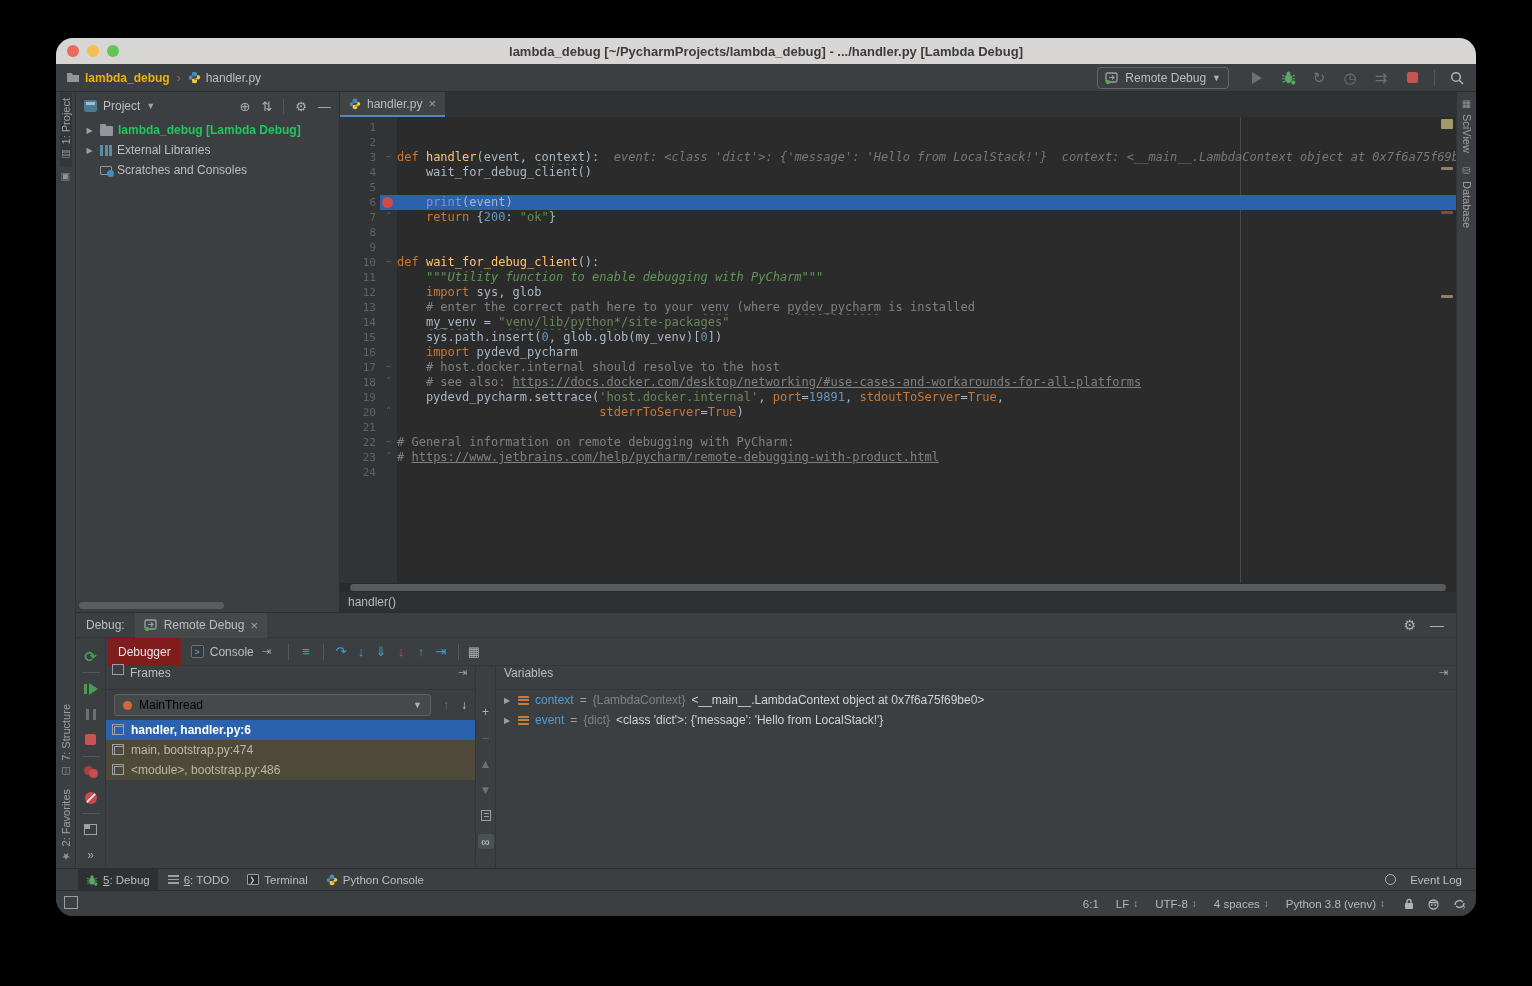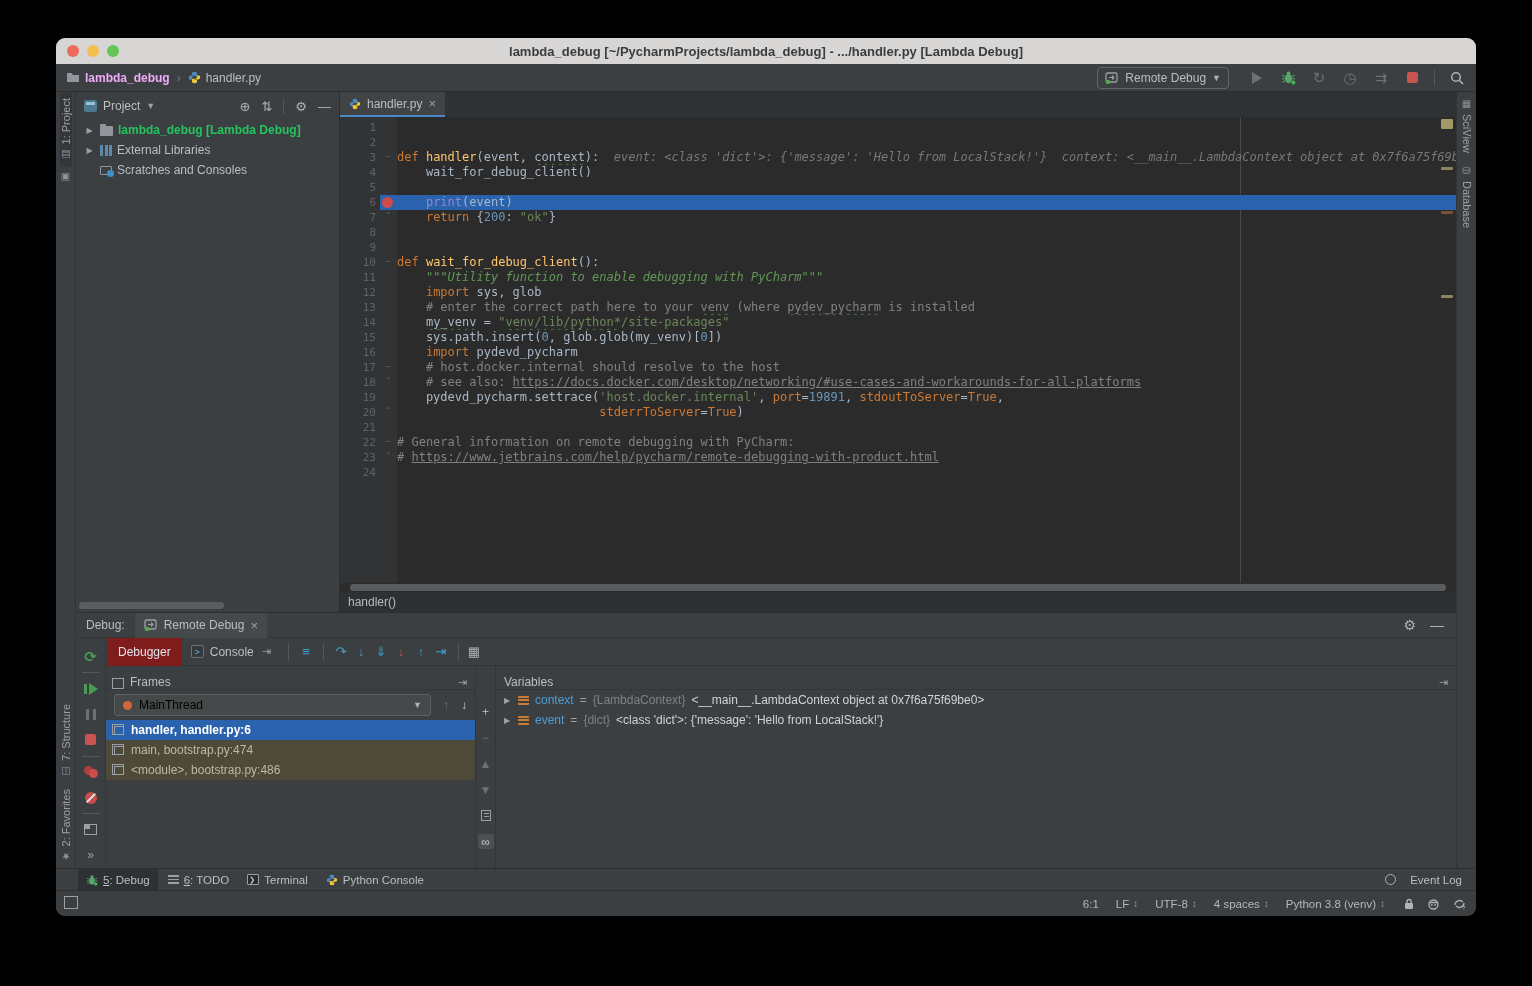--- a/index.html
+++ b/index.html
@@ -1,29 +1,29 @@
 <!DOCTYPE html>
 <html><head>
 <meta charset="utf-8">
 <style>
   *{margin:0;padding:0;box-sizing:border-box}
   html,body{width:1532px;height:986px}
   body{background:#000;font-family:"Liberation Sans","DejaVu Sans",sans-serif;position:relative;overflow:hidden}
-  .window{position:absolute;left:56px;top:38px;width:1420px;height:878px;border-radius:9px;overflow:hidden;
+  .window{position:absolute;left:56px;top:38px;width:1420px;height:878px;border-radius:17px;overflow:hidden;
           display:flex;flex-direction:column;background:#3c3f41;box-shadow:0 20px 60px rgba(0,0,0,.6)}
   
   .titlebar{height:26px;background:#d8d5d5;display:flex;align-items:center;justify-content:center;position:relative;flex:none}
   .traffic{position:absolute;left:11px;top:7px;display:flex;gap:8px}
   .light{width:12px;height:12px;border-radius:50%}
   .l-close{background:#ec6a5e}.l-min{background:#f5bf4f}.l-max{background:#62c554}
   .title-text{font-size:13px;font-weight:700;color:#3c3c3c}
   
   .navbar{height:28px;background:#3c3f41;border-bottom:1px solid #2c2e2f;display:flex;align-items:center;
           padding:0 10px;flex:none;color:#bbbec2;font-size:12px}
-  .crumb-bold{font-weight:700;color:#f0abfc;margin-left:5px}
+  .crumb-bold{font-weight:700;color:#eab308;margin-left:5px}
   .crumb-sep{color:#73787d;margin:0 7px;font-size:12px}
   .crumb{margin-left:5px;color:#bbbec2}
   .nav-right{margin-left:auto;display:flex;align-items:center;gap:13px}
   .runconfig{display:flex;align-items:center;gap:6px;border:1px solid #636768;border-radius:4px;height:22px;
              padding:0 7px;margin-right:6px}
   .runconfig .arrow{font-size:9px;color:#aeb1b5}
   .icon-btn{display:inline-flex;align-items:center;justify-content:center;width:18px;height:18px;font-size:15px;color:#7c8084}
   .icon-btn.disabled{color:#6e7173}
   .play-tri{width:0;height:0;border-left:10px solid #6e7173;border-top:6px solid transparent;border-bottom:6px solid transparent}
   .stop-sq{width:11px;height:11px;background:#c75450;border-radius:2px}
@@ -121,21 +121,21 @@
               font-size:9px;display:inline-flex;align-items:center;justify-content:center}
   .jump-ic{color:#9da0a4;font-size:11px;margin-left:2px}
   .tb-sep{width:1px;height:16px;background:#55585a;margin:0 7px}
   .step{width:20px;text-align:center;font-size:13px;color:#3aa3cf}
   .step.red{color:#c75450}
   .step.dim{color:#3aa3cf}
   .calc{width:16px;height:14px;color:#aeb1b5;font-size:13px;display:inline-flex;align-items:center;justify-content:center}
   .dbg-content{flex:1;display:flex;min-height:0}
   
   .frames-panel{width:370px;flex:none;border-right:1px solid #333638;display:flex;flex-direction:column;font-size:12px}
-  .sub-header{height:24px;flex:none;display:flex;align-items:flex-end;gap:6px;padding:0 8px;color:#bbbec2;border-bottom:1px solid #333638}
+  .sub-header{height:24px;flex:none;display:flex;align-items:flex-start;gap:6px;padding:0 8px;color:#bbbec2;border-bottom:1px solid #333638}
   .sub-header .right{margin-left:auto;color:#9da0a4;font-size:11px}
   .frame-ic{width:10px;height:9px;border:1px solid #9aa0a6;position:relative;flex:none}
   .frame-ic::before{content:'';position:absolute;left:-3px;top:-3px;width:10px;height:9px;border:1px solid #9aa0a6;background:#3c3f41}
   .thread-row{height:30px;flex:none;display:flex;align-items:center;gap:12px;padding:0 8px}
   .thread-dd{flex:1;height:22px;border:1px solid #5e6162;border-radius:3px;background:#45494a;display:flex;align-items:center;gap:7px;padding:0 8px}
   .thread-dot{width:9px;height:9px;border-radius:50%;background:#d0683a}
   .thread-dd .arrow{margin-left:auto;font-size:9px;color:#aeb1b5}
   .thr-up{color:#6e7173;font-size:12px}
   .thr-down{color:#cfd2d5;font-size:12px}
   .frame-row{height:20px;display:flex;align-items:center;gap:7px;padding-left:8px;white-space:nowrap;color:#bdb8a4}

